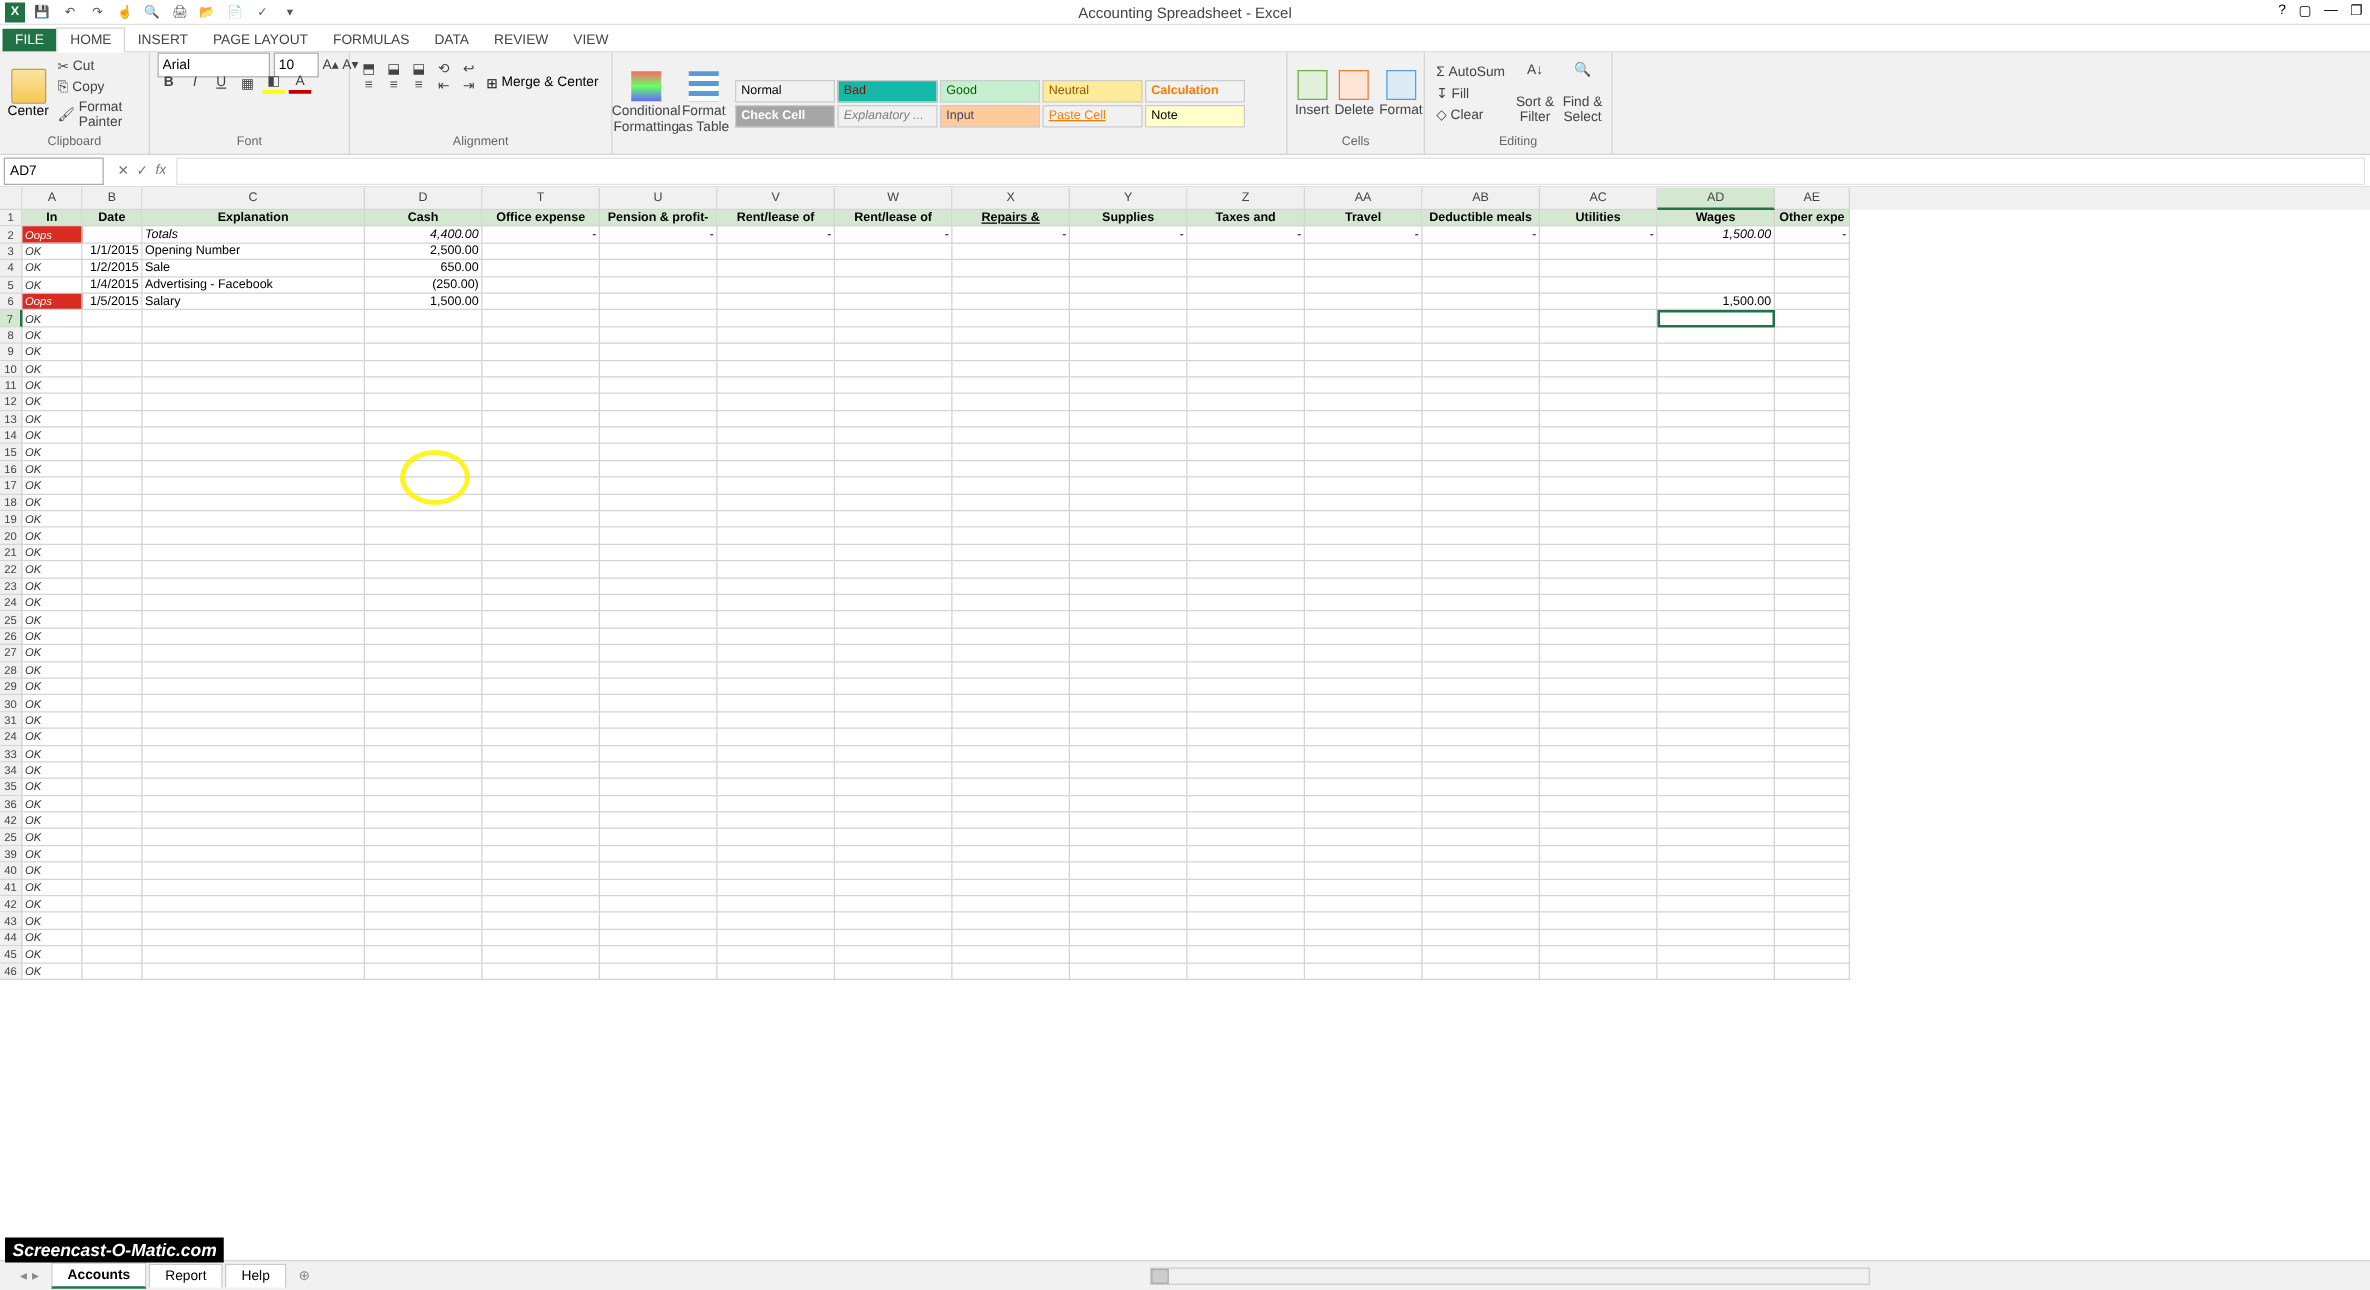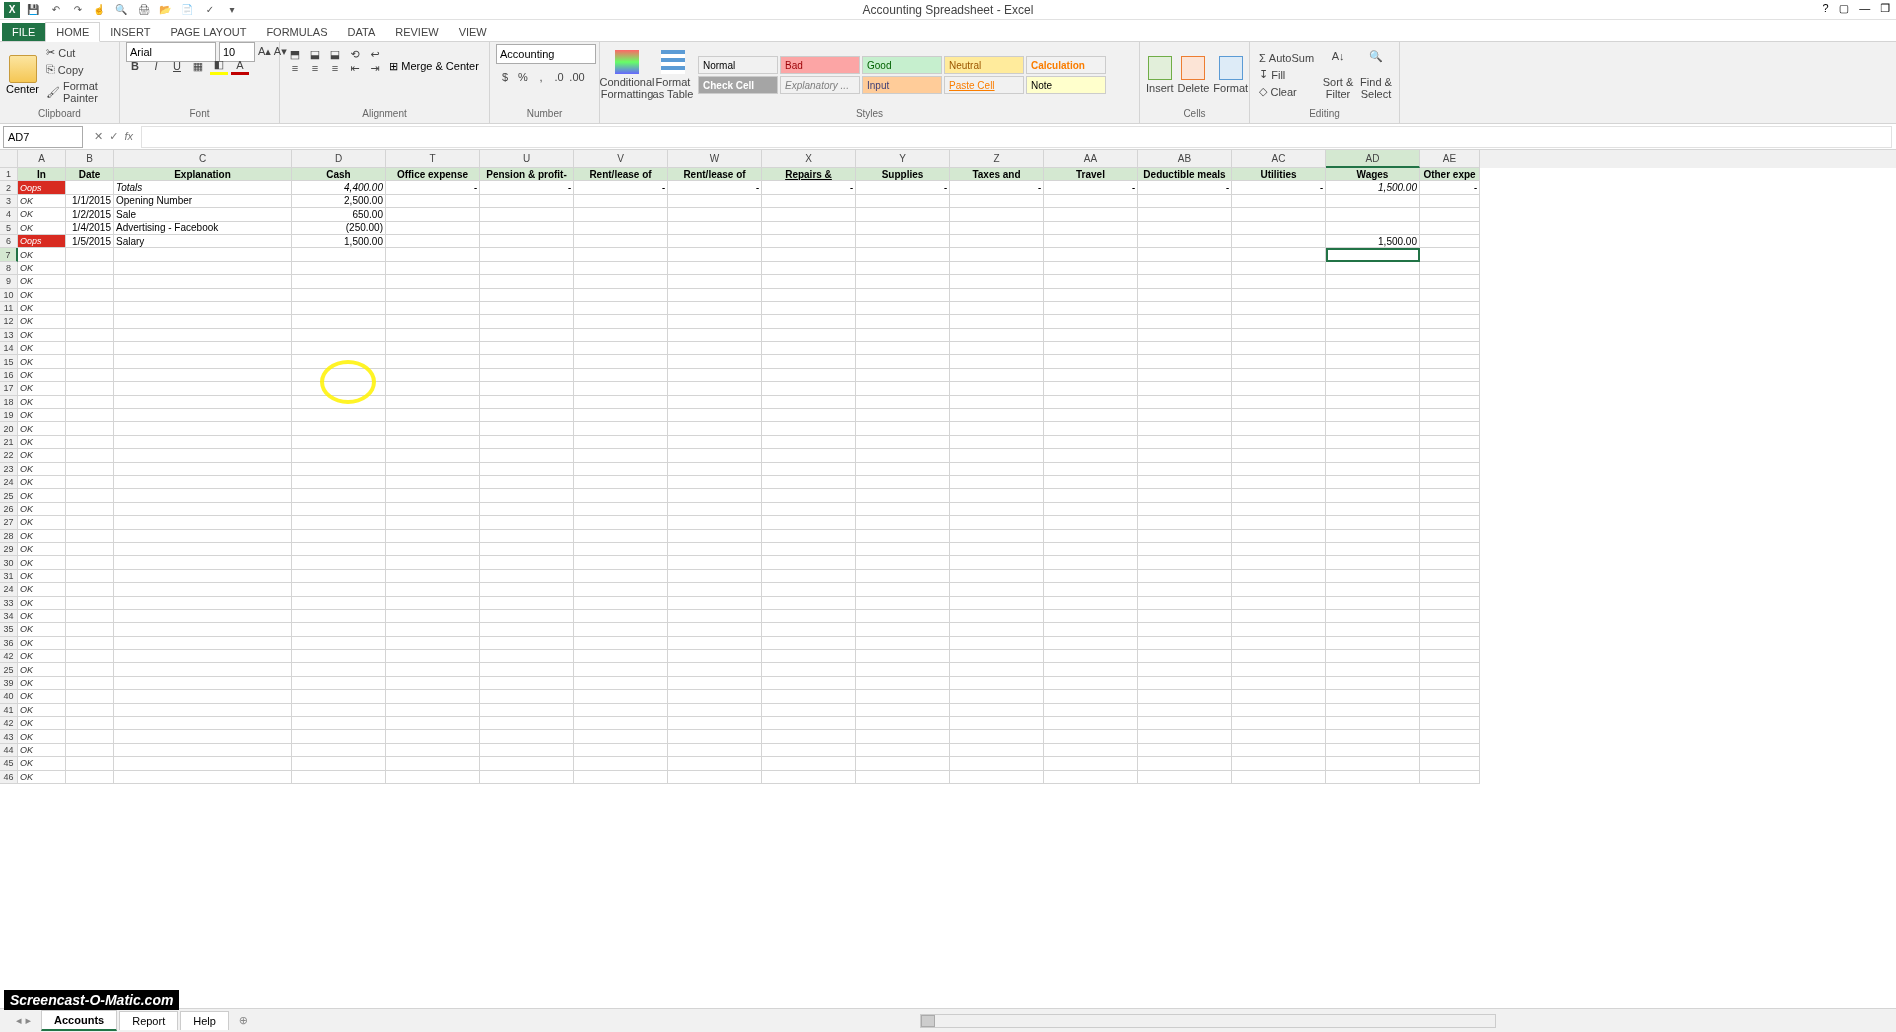--- a/index.html
+++ b/index.html
@@ -154,58 +154,44 @@
         <span class="icon-btn">≡</span>
         <span class="icon-btn">≡</span>
         <span class="icon-btn">⇤</span>
         <span class="icon-btn">⇥</span>
         <span class="mini-btn">⊞ <span>Merge &amp; Center</span></span>
       </div>
     </div>
     <div class="ribbon-group-label">Alignment</div>
   </div>
 
-  <div class="ribbon-group" style="width:110px">
-    <div style="flex:1">
-      <input class="number-select" value="Accounting" style="">
-      <div class="row" style="margin-top:4px">
-        <span class="icon-btn">$</span>
-        <span class="icon-btn">%</span>
-        <span class="icon-btn">,</span>
-        <span class="icon-btn">.0</span>
-        <span class="icon-btn">.00</span>
-      </div>
-    </div>
-    <div class="ribbon-group-label">Number</div>
-  </div>
 
   <div class="ribbon-group" style="width:540px">
     <div class="ribbon-content">
       <div class="large-btn">
         <div class="large-btn-icon" style="background:linear-gradient(#f66,#6f6,#66f)"></div>
         <span>Conditional Formatting</span>
       </div>
       <div class="large-btn">
         <div class="large-btn-icon" style="background:repeating-linear-gradient(#5b9bd5 0 4px,#fff 4px 8px)"></div>
         <span>Format as Table</span>
       </div>
       <div class="styles-gallery">
         <div class="style-swatch">Normal</div>
-        <div class="style-swatch" style="background:#fca5a5;color:#9c0006">Bad</div>
+        <div class="style-swatch" style="background:#14b8a6;color:#9c0006">Bad</div>
         <div class="style-swatch" style="background:#c6efce;color:#006100">Good</div>
         <div class="style-swatch" style="background:#ffeb9c;color:#9c5700">Neutral</div>
         <div class="style-swatch" style="background:#f2f2f2;color:#fa7d00;font-weight:bold">Calculation</div>
         <div class="style-swatch" style="background:#a5a5a5;color:#fff;font-weight:bold">Check Cell</div>
         <div class="style-swatch" style="color:#7f7f7f;font-style:italic">Explanatory ...</div>
         <div class="style-swatch" style="background:#ffcc99;color:#3f3f76">Input</div>
         <div class="style-swatch" style="color:#fa7d00;text-decoration:underline">Paste Cell</div>
         <div class="style-swatch" style="background:#ffffcc">Note</div>
       </div>
     </div>
-    <div class="ribbon-group-label">Styles</div>
   </div>
 
   <div class="ribbon-group" style="width:110px">
     <div class="ribbon-content">
       <div class="large-btn">
           <div class="large-btn-icon" style="background:#e2efda;border:1px solid #70ad47"></div>
           <span>Insert</span>
         </div>
       <div class="large-btn">
           <div class="large-btn-icon" style="background:#fce4d6;border:1px solid #ed7d31"></div>

